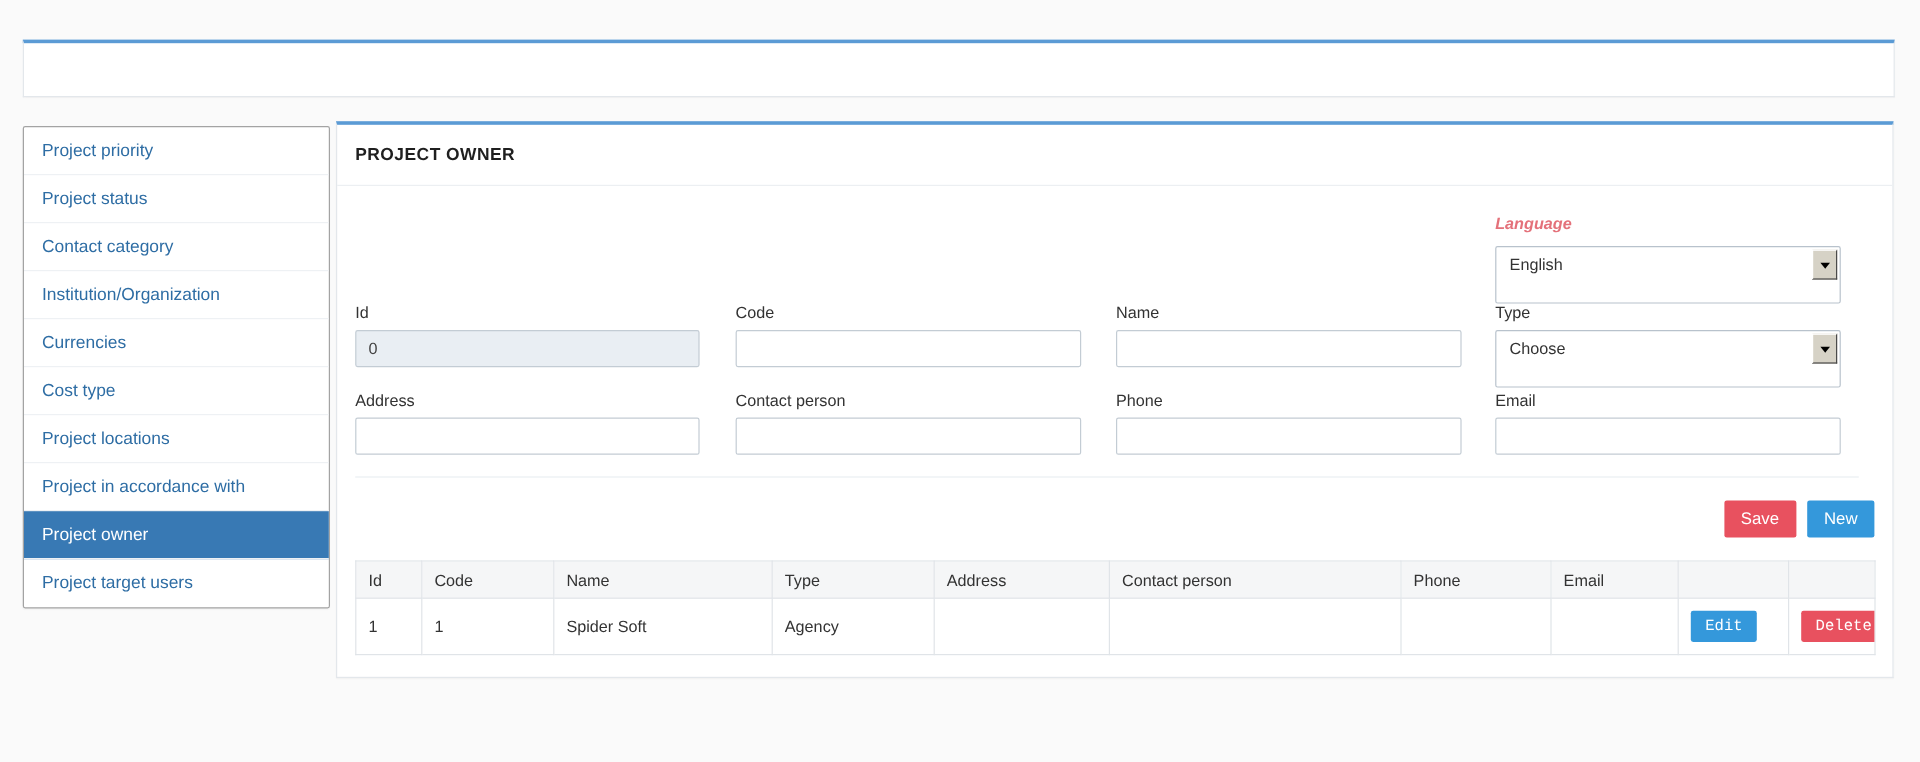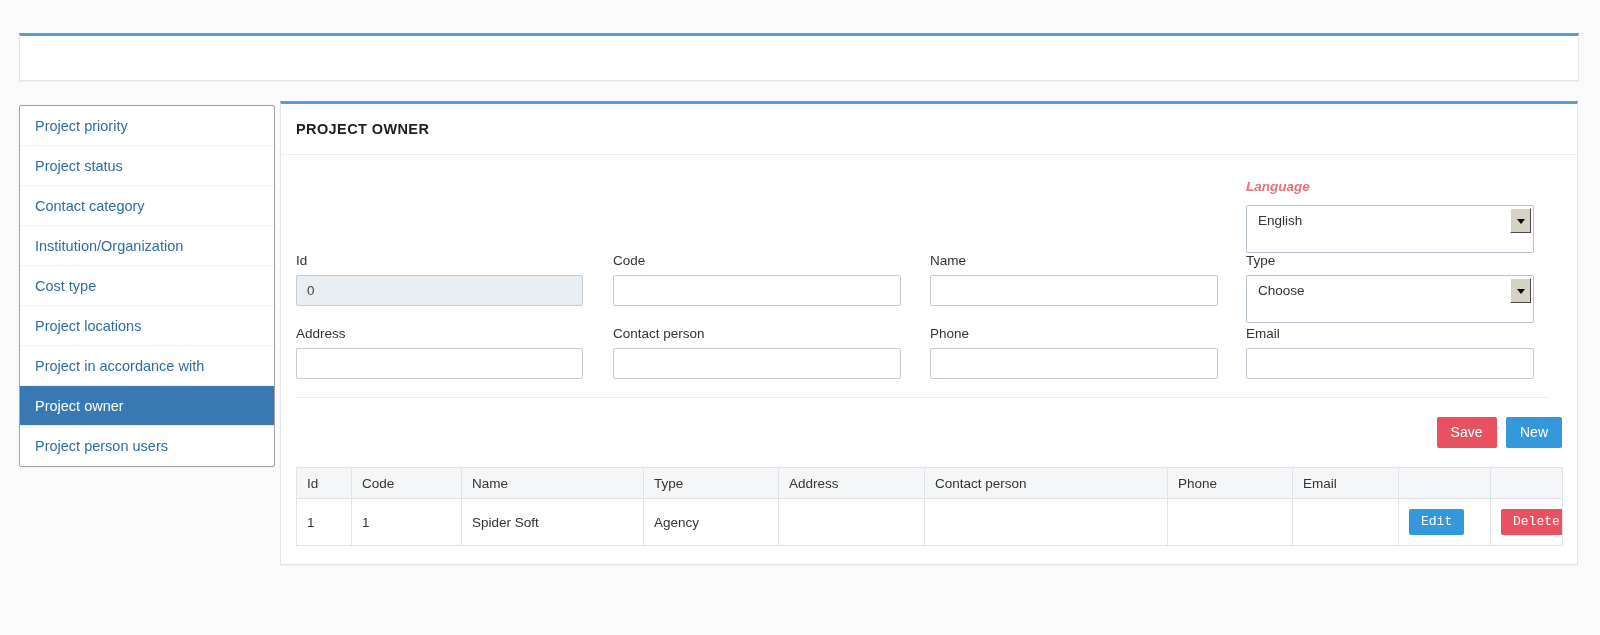--- a/index.html
+++ b/index.html
@@ -272,25 +272,26 @@
 
 <div id="page">
 
   <div class="topbar"></div>
 
   <div class="sidebar">
     <div class="side-item"><span>Project priority</span></div>
     <div class="side-item"><span>Project status</span></div>
     <div class="side-item"><span>Contact category</span></div>
     <div class="side-item"><span>Institution/Organization</span></div>
+    <div class="side-item"><span>Currencies</span></div>
     <div class="side-item"><span>Cost type</span></div>
     <div class="side-item"><span>Project locations</span></div>
     <div class="side-item"><span>Project in accordance with</span></div>
     <div class="side-item active"><span>Project owner</span></div>
-    <div class="side-item"><span>Project person users</span></div>
+    <div class="side-item"><span>Project target users</span></div>
   </div>
 
   <div class="panel">
 
     <div class="panel-head">PROJECT OWNER</div>
 
     <div class="panel-body">
 
       <div class="lang-block">
         <div class="lang-label">Language</div>

